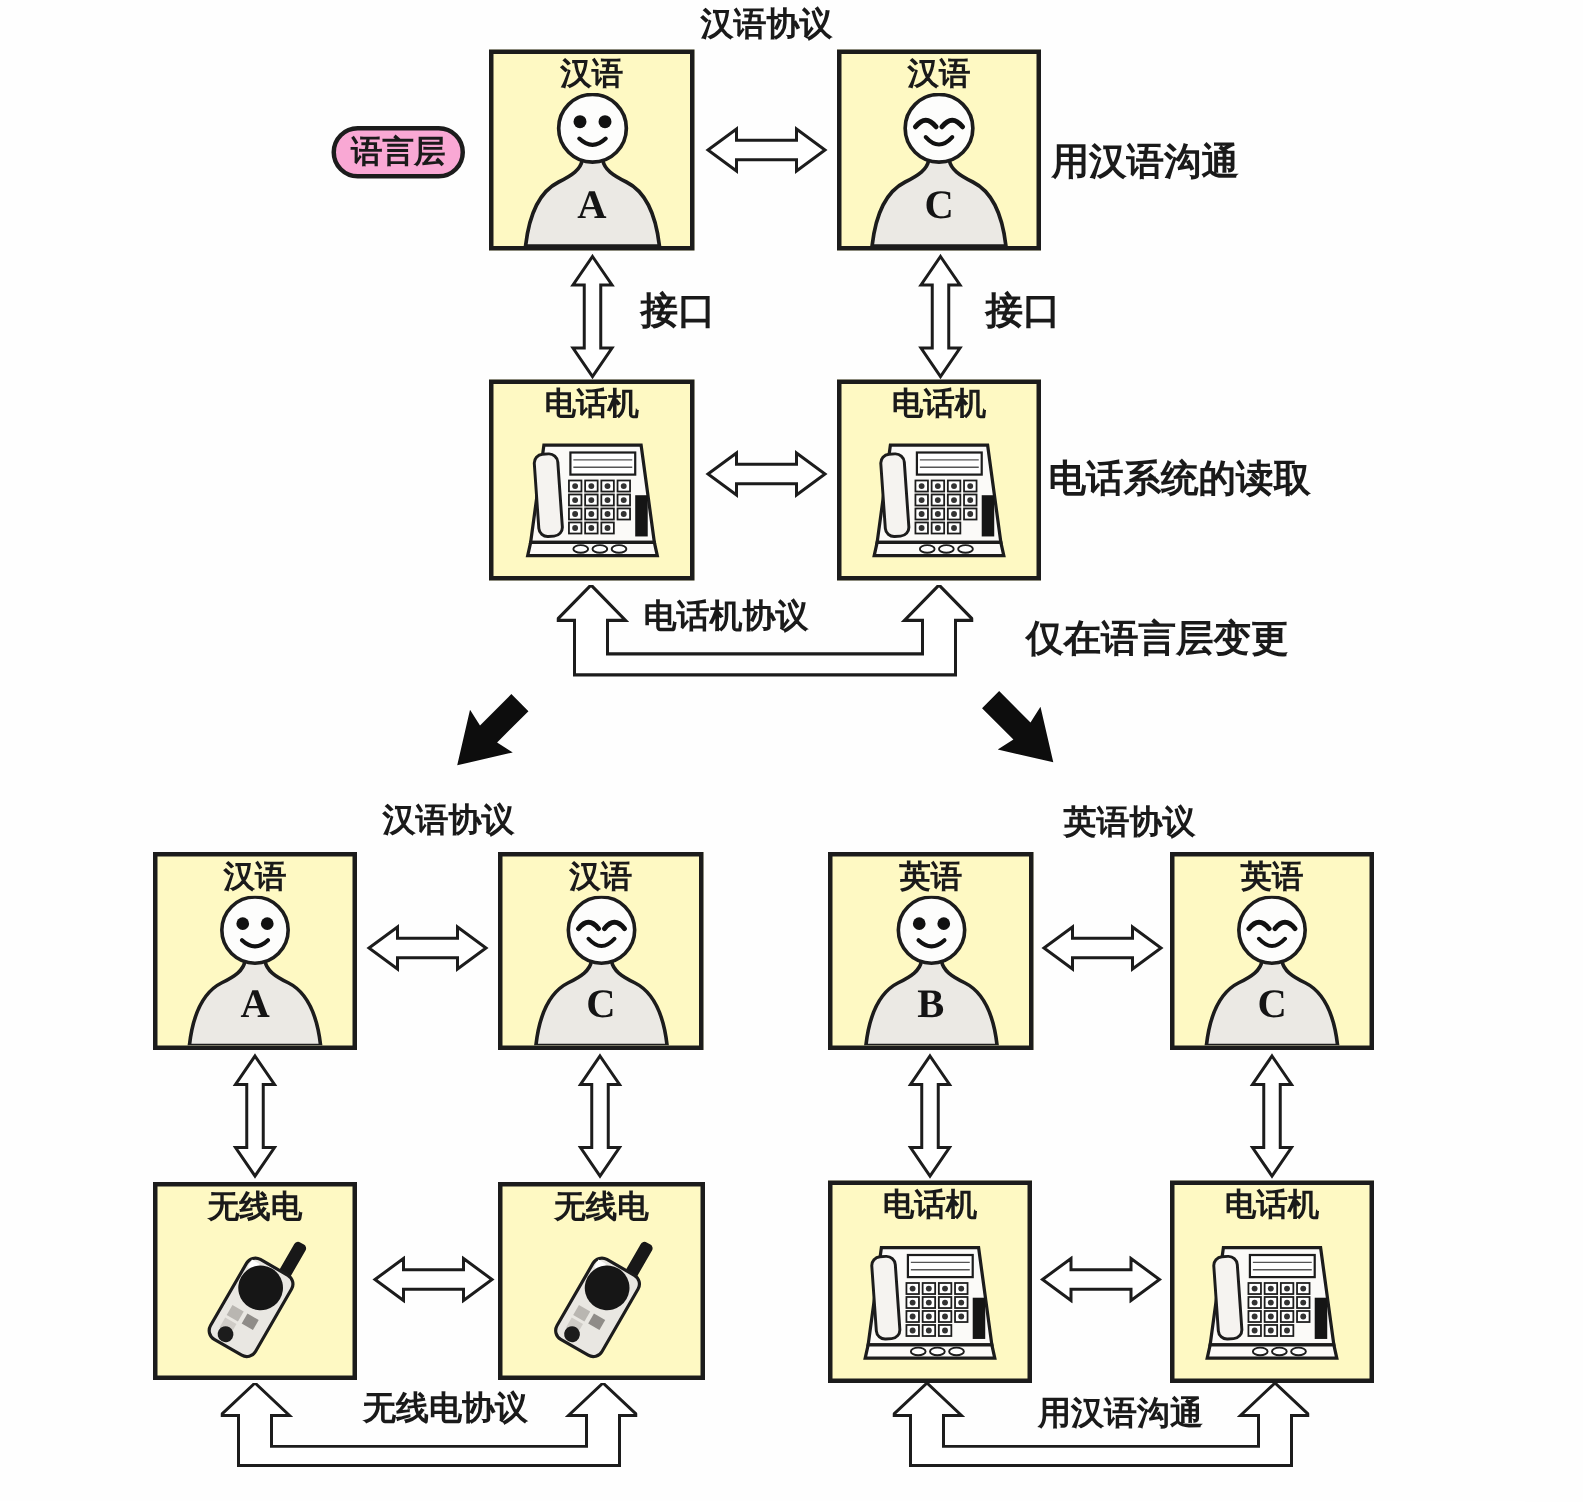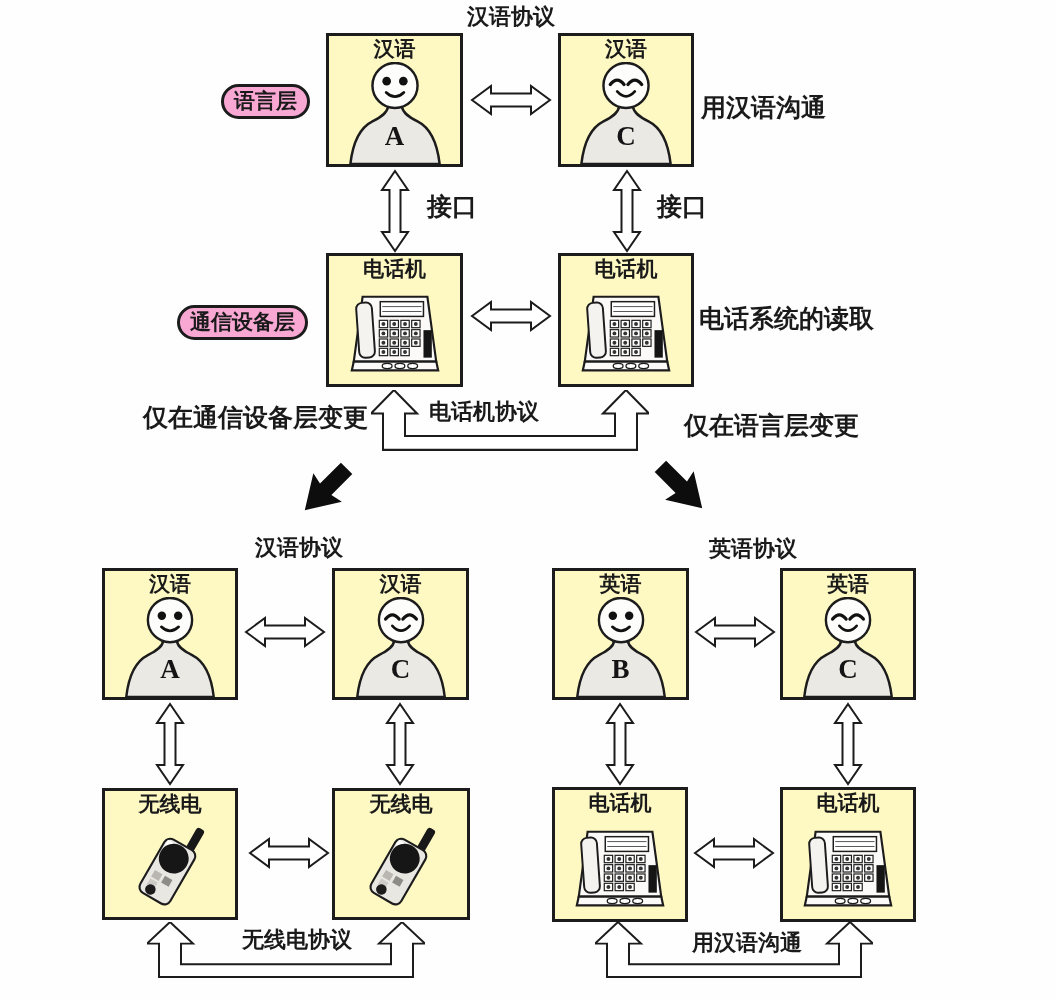--- a/index.html
+++ b/index.html
@@ -131,21 +131,20 @@
       </symbol>
       <symbol id="sym-blackarrow" viewBox="0 0 60 60">
         <path d="M6,18 L18,6 L40,28 L47,17 L56,56 L17,47 L28,40 Z" fill="#0d0d0d"></path>
       </symbol>
     </defs>
   </svg>
 
   <div class="dtitle" style="left:511px;top:4px;">汉语协议</div>
 
   <div class="pill" style="left:221px;top:84px;">语言层</div>
-  <div class="pill" style="left:177px;top:305px;">通信设备层</div>
 
   <div class="box" style="left:326px;top:33px;width:137px;height:134px;">
     <div class="box-label">汉语</div>
     <div class="icon-area">
         <svg width="100" height="102" viewBox="0 0 100 104">
           <use href="#sym-person-open"></use>
         </svg>
       </div>
     <div class="person-letter">A</div>
   </div>
@@ -194,21 +193,20 @@
   <svg class="abs" style="left:470px;top:300px;" width="82" height="32" viewBox="0 0 82 32">
       <use href="#sym-harrow"></use>
     </svg>
   <div class="note" style="left:699px;top:304px;">电话系统的读取</div>
 
   <svg class="abs" style="left:371px;top:390px;" width="278" height="62" viewBox="0 0 278 58" preserveAspectRatio="none">
       <use href="#sym-uloop"></use>
     </svg>
   <div class="loop-label" style="left:484px;top:399px;">电话机协议</div>
 
-  <div class="note" style="left:143px;top:403px;">仅在通信设备层变更</div>
   <div class="note" style="left:684px;top:411px;">仅在语言层变更</div>
 
   <svg class="abs" style="left:301px;top:457px;transform:scaleX(-1);" width="57" height="57" viewBox="0 0 60 60">
       <use href="#sym-blackarrow"></use>
     </svg>
   <svg class="abs" style="left:649px;top:455px;" width="57" height="57" viewBox="0 0 60 60">
       <use href="#sym-blackarrow"></use>
     </svg>
 
   <div class="dtitle" style="left:299px;top:535px;">汉语协议</div>

